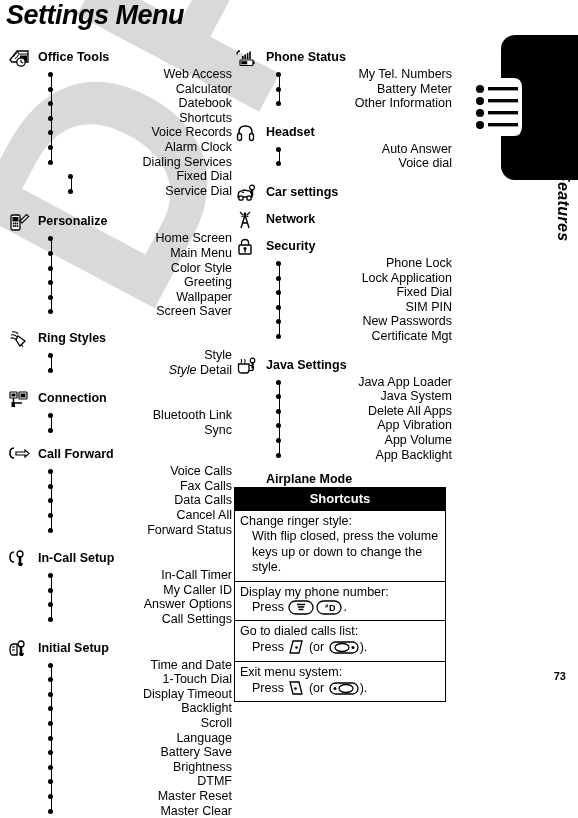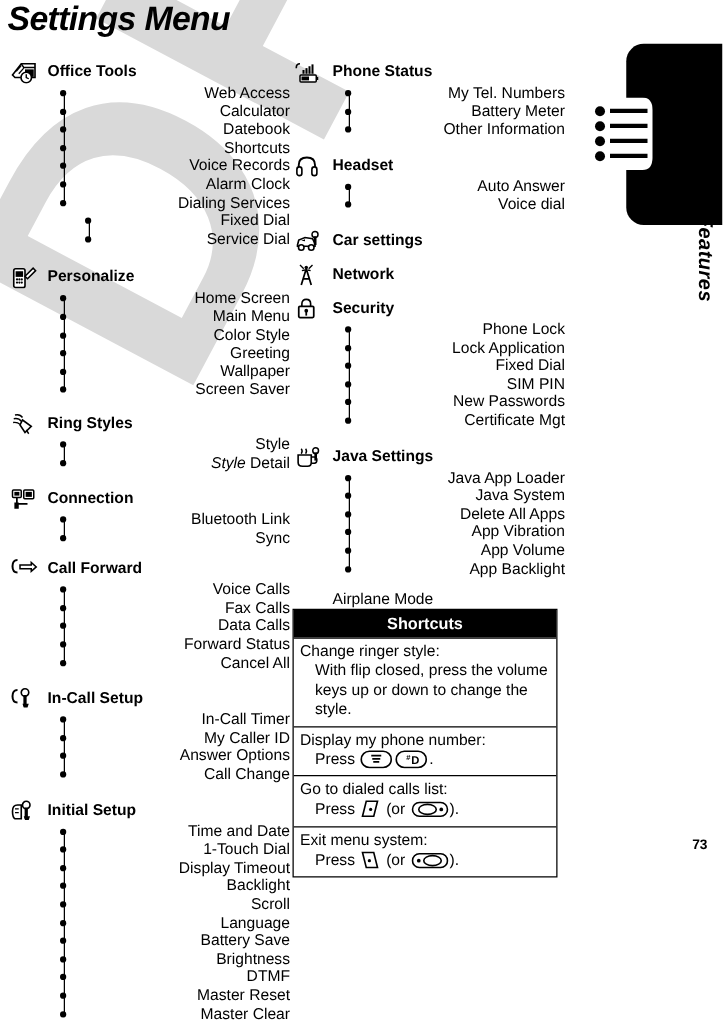--- a/index.html
+++ b/index.html
@@ -92,21 +92,21 @@
     top: -1px;
     width: 24px;
     height: 18px;
     display: block;
   }
   .group-head .gicon svg { display: block; }
 
   
   .plain-head {
     font-size: 12.5px;
-    font-weight: normal;
+    font-weight: bold;
     line-height: 15px;
     padding-left: 32px;
     margin-top: 1px;
     margin-bottom: 4px;
   }
 
   
   ul.items {
     list-style: none;
     margin: 0;
@@ -348,42 +348,42 @@
             <path d="M6 2 Q2 2 2 7 Q2 12 6 12" fill="none" stroke="#000" stroke-width="1.6"></path>
             <path d="M8 6 L17 6 L17 4 L21 7.5 L17 11 L17 9 L8 9 Z" fill="#fff" stroke="#000" stroke-width="1.2"></path>
           </svg>
         </span>
         <span>Call Forward</span>
       </div>
       <ul class="items lvl1">
         <li>Voice Calls</li>
         <li>Fax Calls</li>
         <li>Data Calls</li>
+        <li>Cancel All</li>
         <li>Forward Status</li>
-        <li>Cancel All</li>
       </ul>
     </div>
 
     <div class="group" style="margin-top:14px;">
       <div class="group-head">
         <span class="gicon">
           <svg width="24" height="18" viewBox="0 0 24 18">
             <path d="M6 2 Q2 2 2 7 Q2 12 6 12" fill="none" stroke="#000" stroke-width="1.6"></path>
             <circle cx="12" cy="4" r="3" fill="#fff" stroke="#000" stroke-width="1.3"></circle>
             <rect x="10.7" y="6" width="2.6" height="9" fill="#000"></rect>
             <path d="M10 13 L15 13 L14 16 L11 16 Z" fill="#000"></path>
           </svg>
         </span>
         <span>In-Call Setup</span>
       </div>
       <ul class="items lvl1">
         <li>In-Call Timer</li>
         <li>My Caller ID</li>
         <li>Answer Options</li>
-        <li>Call Change</li>
+        <li>Call Settings</li>
       </ul>
     </div>
 
     <div class="group" style="margin-top:14px;">
       <div class="group-head">
         <span class="gicon">
           <svg width="24" height="18" viewBox="0 0 24 18">
             <path d="M2 9 Q2 4 6 4 L9 4 L9 15 L4 15 Q2 14 2 9 Z" fill="#fff" stroke="#000" stroke-width="1.3"></path>
             <path d="M4 7 L7 7 M4 10 L7 10" stroke="#000" stroke-width="1"></path>
             <circle cx="13" cy="4" r="3" fill="#fff" stroke="#000" stroke-width="1.3"></circle>

